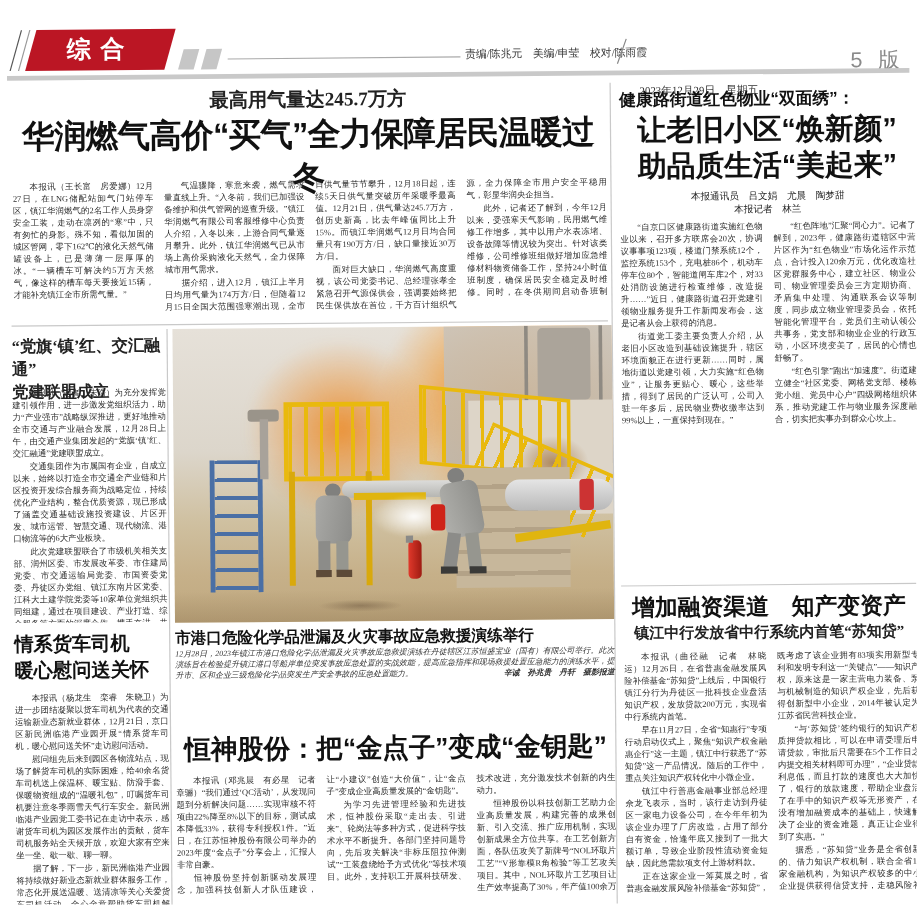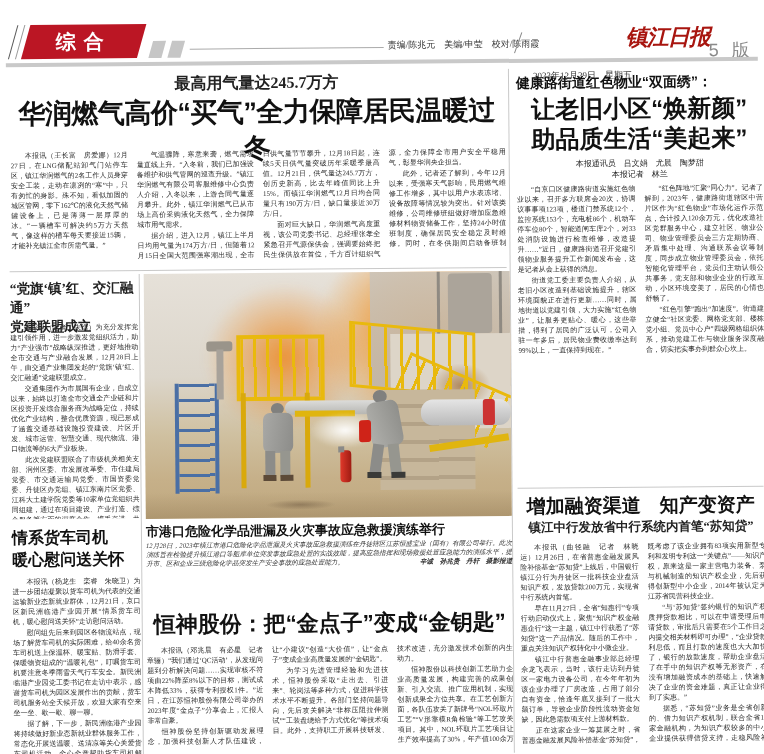--- a/index.html
+++ b/index.html
@@ -43,21 +43,20 @@
   <div class="abs slash" style="left:20px;top:22px;width:6px;height:34px;border-left:1px solid #999;"></div>
   <div class="abs slash" id="banner-red">
     <span class="lbl">综合</span>
   </div>
   <div class="abs slash" style="left:151px;top:39px;width:13px;height:17px;background:#c6c6c6;"></div>
   <div class="abs slash" style="left:170px;top:39px;width:13px;height:17px;background:#c6c6c6;"></div>
   <div class="abs" style="left:190px;top:47px;width:194px;height:1px;background:#aaa;"></div>
   <div class="abs meta" style="left:388px;top:39px;">责编/陈兆元　美编/申莹　校对/陈雨霞</div>
   <div class="abs" style="left:518px;top:33px;width:1px;height:22px;background:#888;transform:rotate(20deg);"></div>
   <div class="abs meta" style="left:533px;top:39px;margin-top:32px;">2023年12月29日　星期五</div>
-  <div class="abs" id="masthead" style="left:626px;top:25px;">镇江日报</div>
   <div class="abs" id="pagenum" style="left:709px;top:41px;">5 版</div>
   <div class="abs rule" style="left:6px;top:60px;width:752px;height:4px;"></div>
 
   <div class="abs rule" style="left:508px;top:70px;width:1px;height:684px;"></div>
   <div class="abs rule" style="left:137px;top:272px;width:1px;height:482px;"></div>
   <div class="abs rule" style="left:8px;top:268px;width:497px;height:1px;"></div>
   <div class="abs rule" style="left:514px;top:489px;width:246px;height:1px;"></div>
 
   <div class="abs center" style="left:8px;top:72px;width:497px;font-size:16px;font-weight:bold;">最高用气量达245.7万方</div>
   <div class="abs center hd-sans" style="left:8px;top:93px;width:497px;font-size:27px;letter-spacing:-0.5px;">华润燃气高价“买气”全力保障居民温暖过冬</div>

